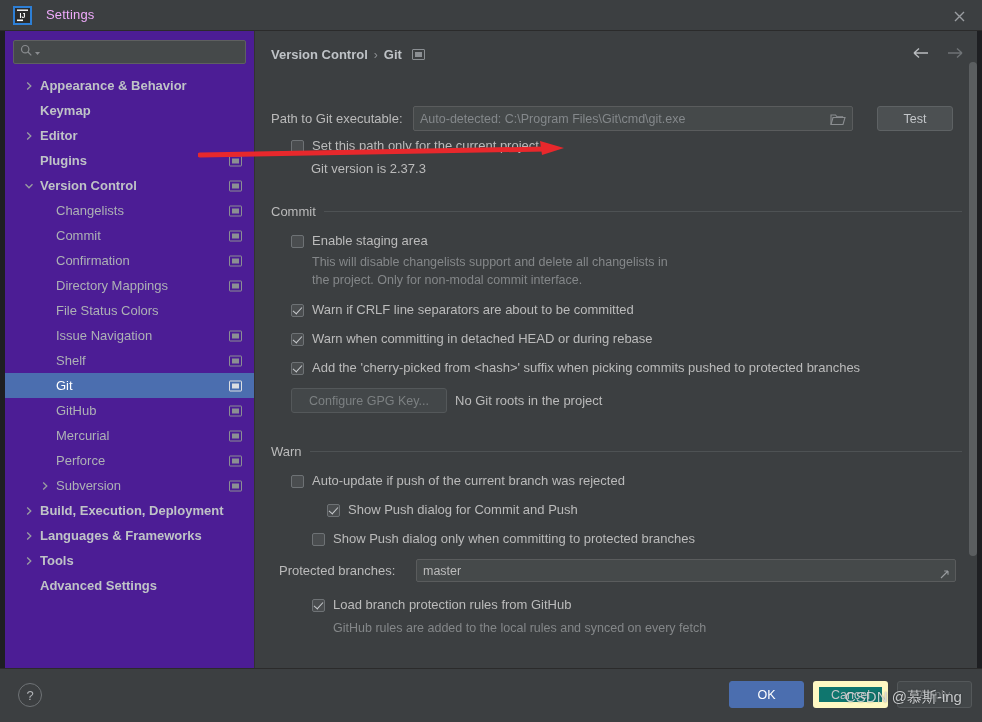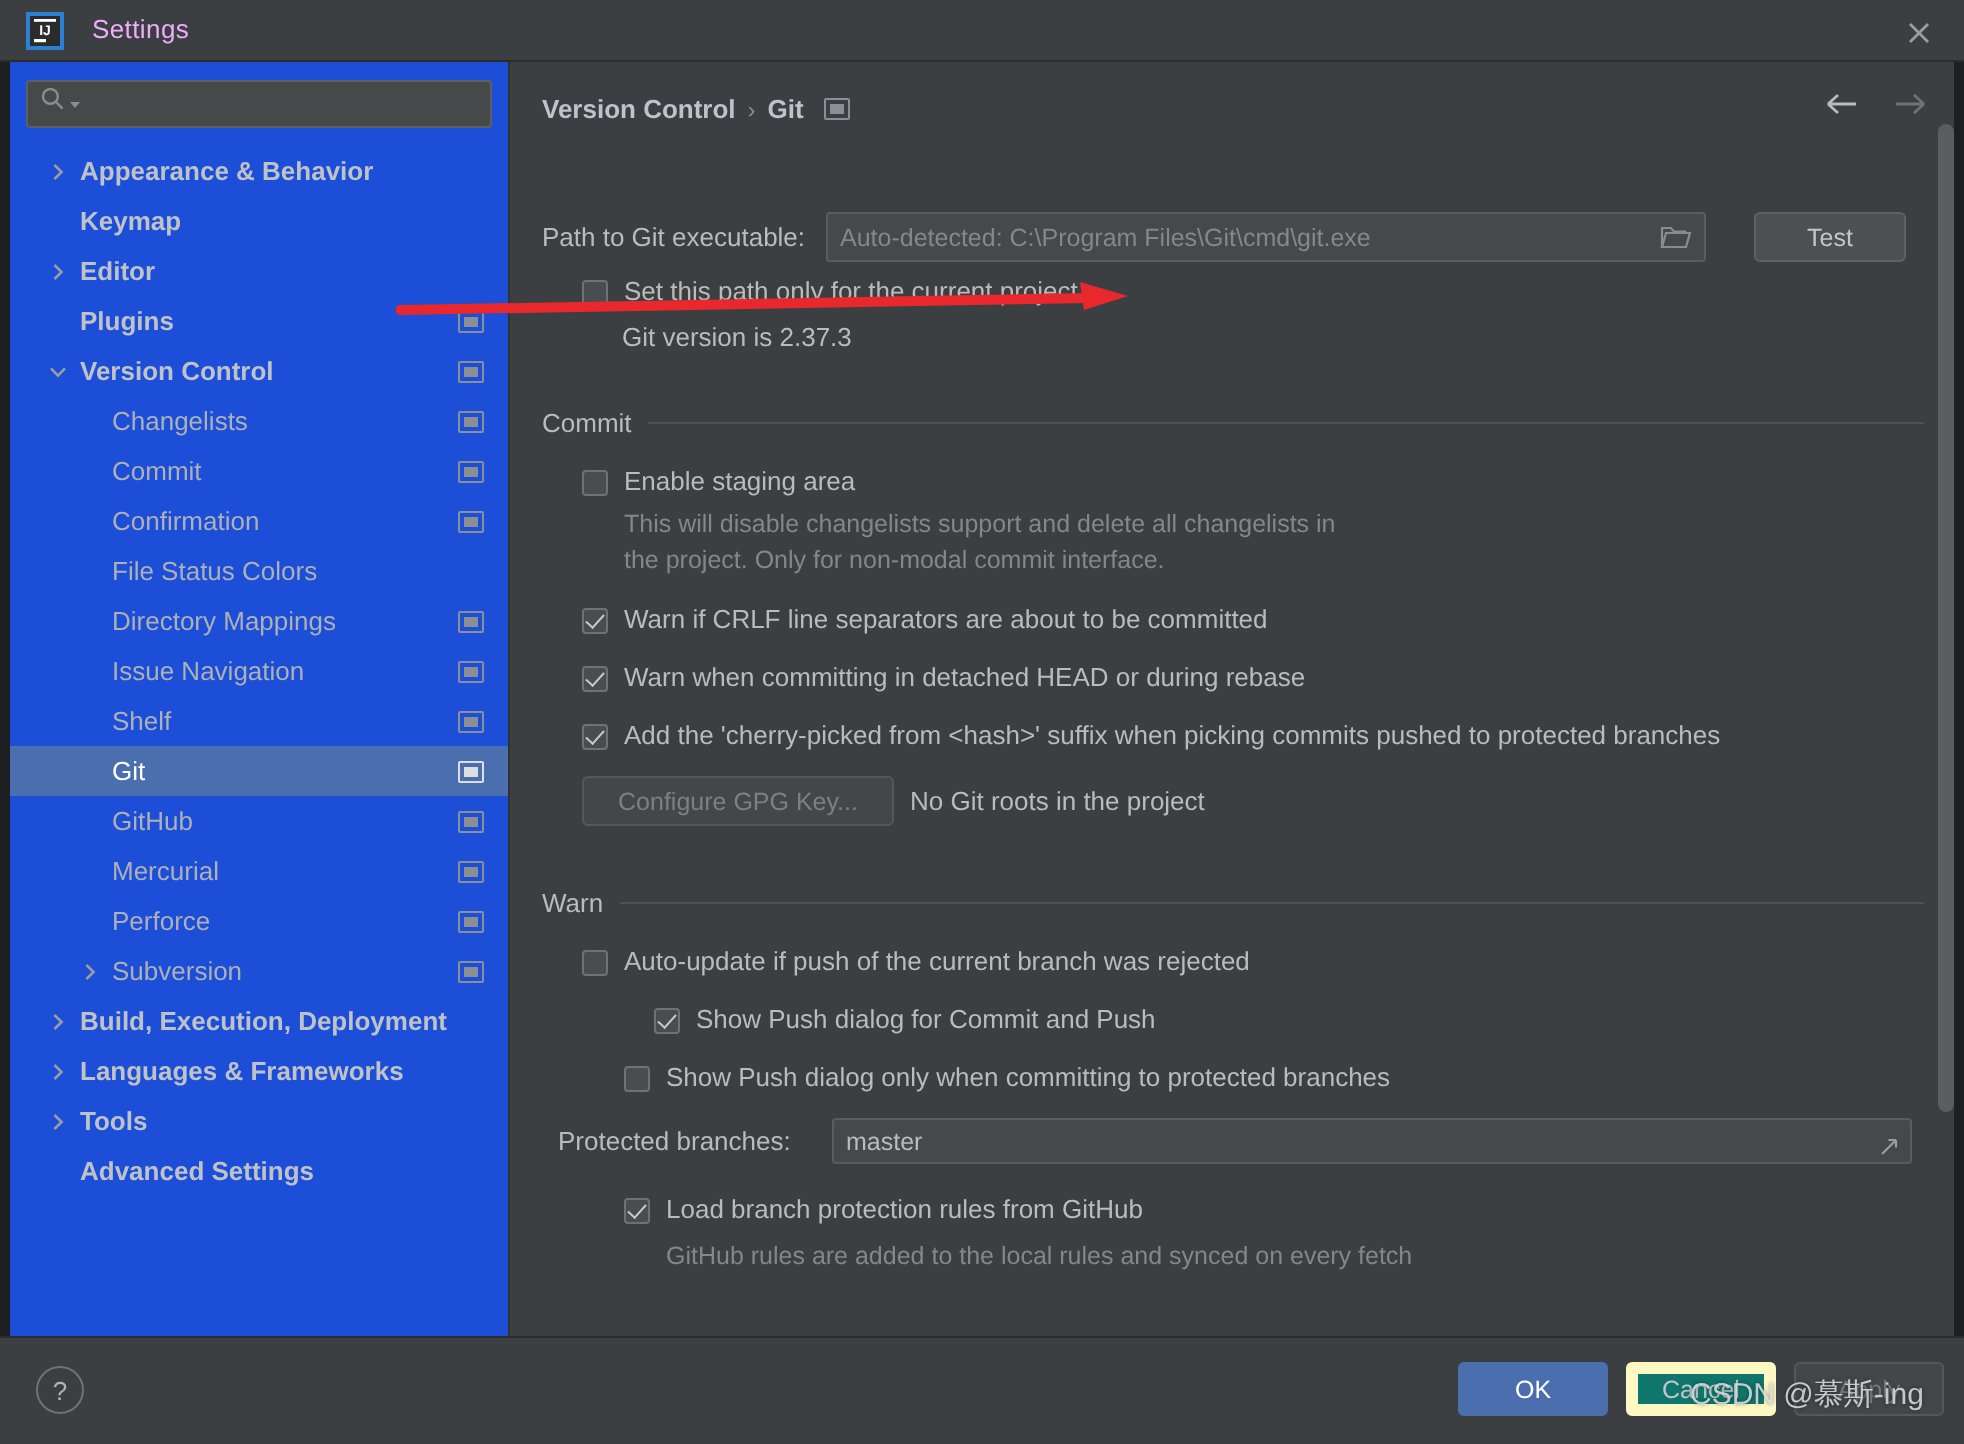--- a/index.html
+++ b/index.html
@@ -36,21 +36,21 @@
   }
   #close-btn {
     position: absolute; right: 8px; top: 4px; width: 30px; height: 24px;
     display: flex; align-items: center; justify-content: center;
     cursor: pointer;
   }
 
   
   #sidebar {
     position: absolute; left: 5px; top: 31px; width: 249px; height: 637px;
-    background: #1d4ed8;
+    background: #4c1d95;
   }
   #content {
     position: absolute; left: 254px; top: 31px; width: 723px; height: 637px;
     background: #3c3f41;
     border-left: 1px solid #323232;
     overflow: hidden;
   }
 
   
   #search-box {
@@ -302,25 +302,25 @@
         </div>
         <div class="tree-row lvl1">
           <span class="tree-label">Commit</span>
           <span class="cfg-icon"></span>
         </div>
         <div class="tree-row lvl1">
           <span class="tree-label">Confirmation</span>
           <span class="cfg-icon"></span>
         </div>
         <div class="tree-row lvl1">
+          <span class="tree-label">Directory Mappings</span>
+          <span class="cfg-icon"></span>
+        </div>
+        <div class="tree-row lvl1">
           <span class="tree-label">File Status Colors</span>
-        </div>
-        <div class="tree-row lvl1">
-          <span class="tree-label">Directory Mappings</span>
-          <span class="cfg-icon"></span>
         </div>
         <div class="tree-row lvl1">
           <span class="tree-label">Issue Navigation</span>
           <span class="cfg-icon"></span>
         </div>
         <div class="tree-row lvl1">
           <span class="tree-label">Shelf</span>
           <span class="cfg-icon"></span>
         </div>
         <div class="tree-row lvl1 selected">

